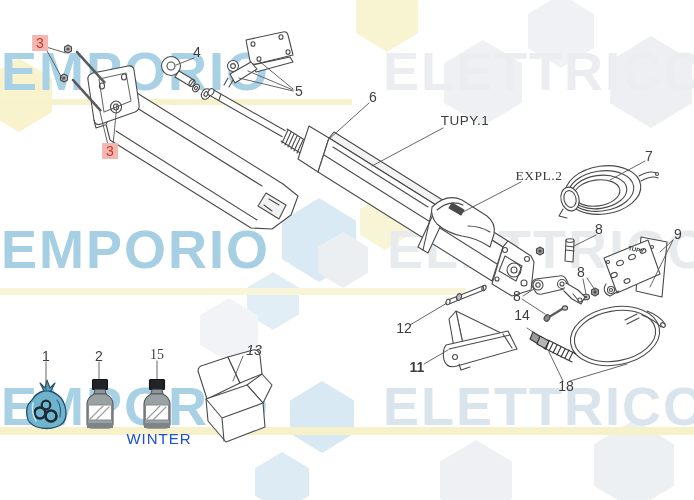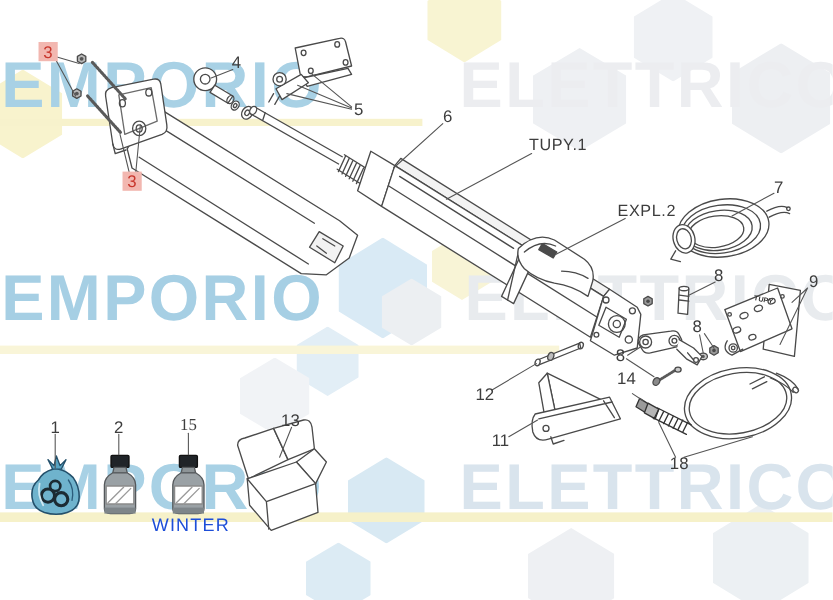--- a/index.html
+++ b/index.html
@@ -288,30 +288,30 @@
       <path d="M243,356 L233,381"></path>
     </g>
   </svg>
 
   <div class="callout hl" style="left:40px;top:43px;">3</div>
   <div class="callout hl" style="left:110px;top:151px;">3</div>
   <div class="callout" style="left:197px;top:52px;">4</div>
   <div class="callout" style="left:299px;top:91px;">5</div>
   <div class="callout" style="left:373px;top:97px;">6</div>
   <div class="callout expl" style="left:465px;top:121px;">TUPY.1</div>
-  <div class="callout expl" style="left:539px;top:176px;">EXPL.2</div>
+  <div class="callout expl" style="left:539px;top:176px;font-family:Liberation Serif, serif;">EXPL.2</div>
   <div class="callout" style="left:649px;top:156px;">7</div>
   <div class="callout" style="left:599px;top:229px;">8</div>
   <div class="callout" style="left:678px;top:234px;">9</div>
   <div class="callout" style="left:581px;top:272px;">8</div>
   <div class="callout" style="left:517px;top:296px;">8</div>
   <div class="callout" style="left:404px;top:328px;">12</div>
   <div class="callout" style="left:522px;top:315px;">14</div>
-  <div class="callout" style="left:417px;top:367px;">11</div>
+  <div class="callout" style="left:417px;top:367px;font-weight:bold;">11</div>
   <div class="callout" style="left:566px;top:386px;">18</div>
   <div class="callout" style="left:46px;top:356px;">1</div>
   <div class="callout" style="left:99px;top:356px;">2</div>
   <div class="callout" style="left:157px;top:355px;font-family:Liberation Serif, serif;">15</div>
-  <div class="callout" style="left:242px;top:350px;">13</div>
+  <div class="callout" style="left:254px;top:350px;font-style:italic;">13</div>
 
   <div class="caption" style="left:159px;top:438px;">WINTER</div>
 
 </div>
 
 </body></html>

